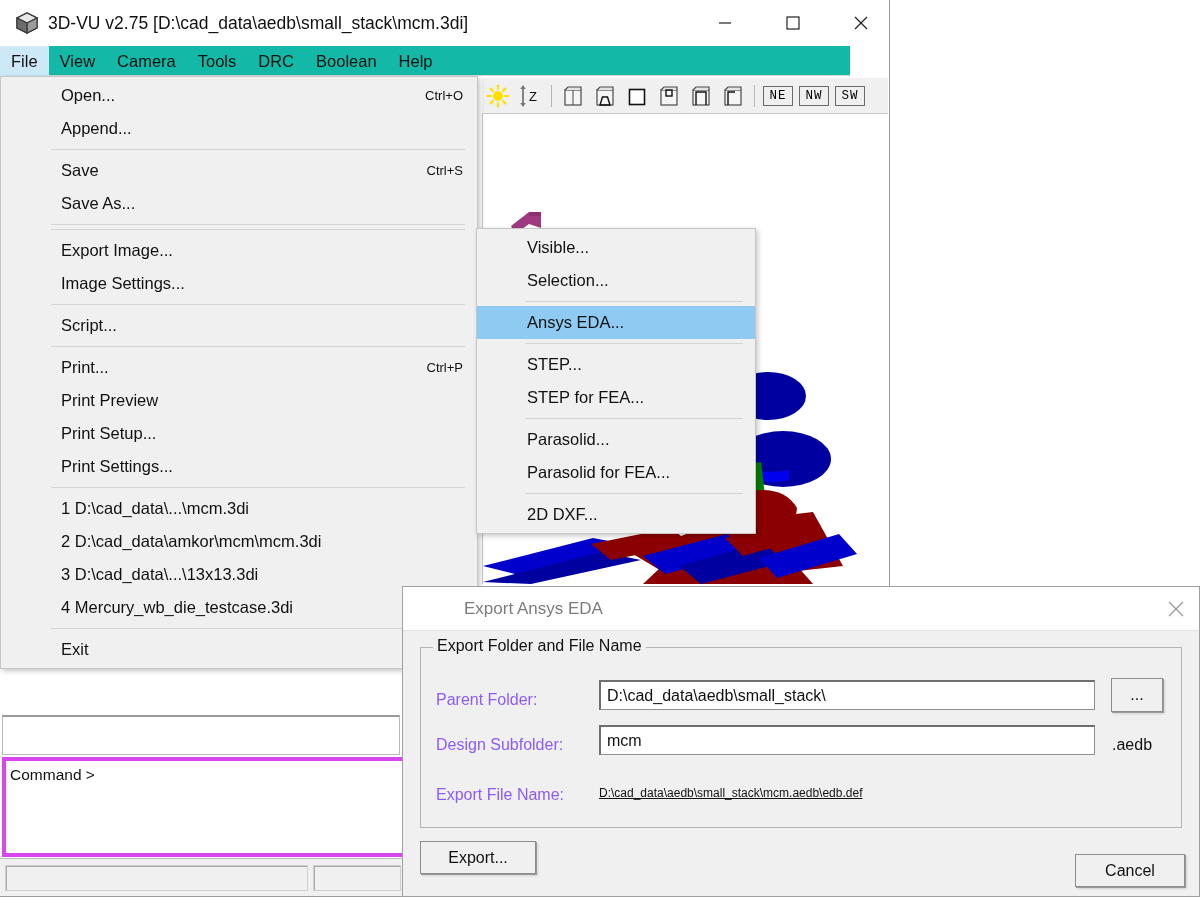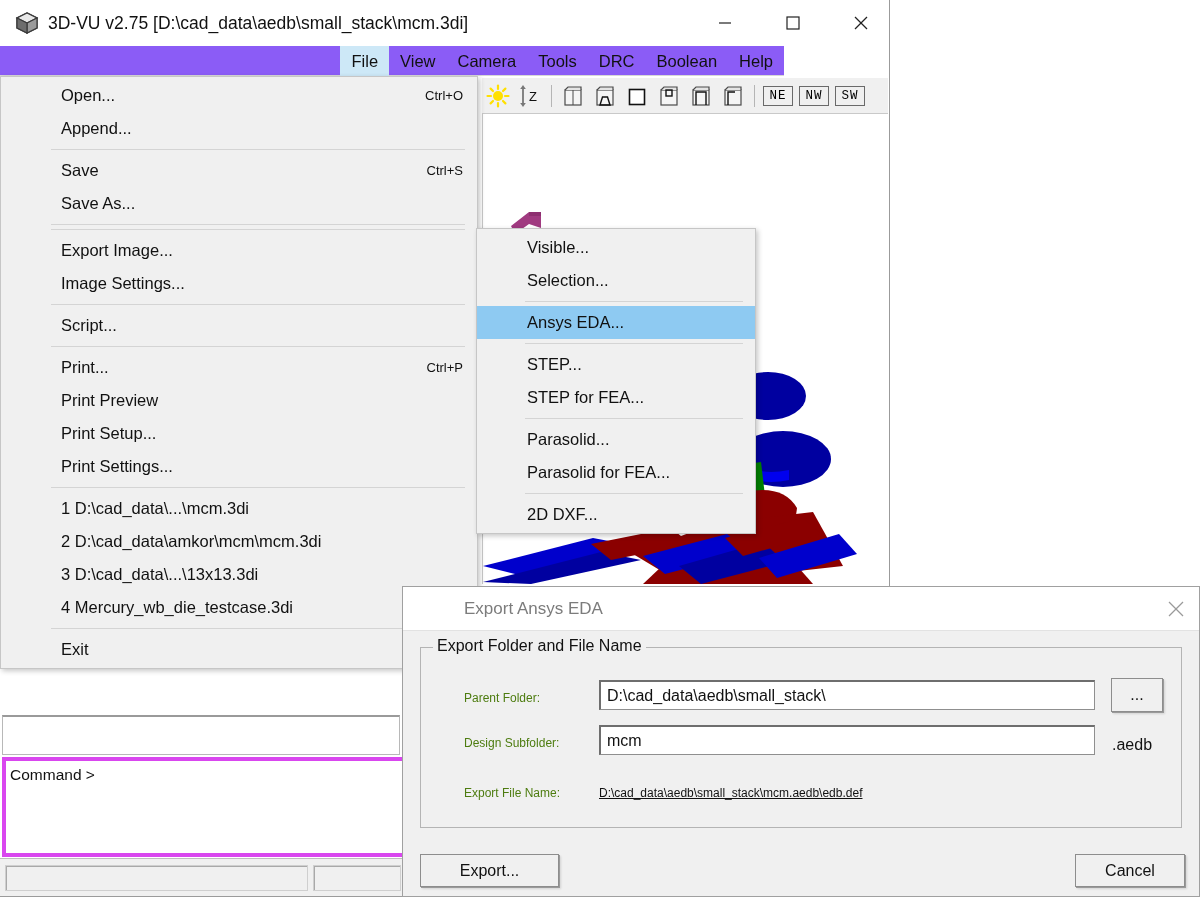--- a/index.html
+++ b/index.html
@@ -47,25 +47,24 @@
     display: flex; align-items: center; justify-content: center;
     background: transparent;
   }
   #btn-minimize { right: 140px; }
   #btn-maximize { right: 72px; }
   #btn-close { right: 4px; }
 
   
   #menu-bar {
     position: absolute; left: 0; top: 46px;
-    width: 784px; height: 30px;
-    background: #8b5cf6;
+    width: 850px; height: 30px;
+    background: #14b8a6;
     display: flex; align-items: stretch;
     border-bottom: 1px solid #d7d7d7;
-    justify-content: flex-end;
   }
   .menu-bar-item {
     display: flex; align-items: center;
     padding: 0 11px;
     font-size: 16.5px; color: #111111;
     height: 30px;
     white-space: nowrap;
   }
   .menu-bar-item.active { background: #cde8f7; }
 
@@ -214,23 +213,22 @@
     border: 1px solid #b4b4b4;
   }
   #group-legend {
     position: absolute; left: 12px; top: -11px;
     background: #f0f0f0;
     padding: 0 4px;
     font-size: 16px; color: #111;
   }
   .dlg-label {
     position: absolute;
-    font-size: 12px; color: #4d7c0f;
+    font-size: 16px; color: #8b5cf6;
     white-space: nowrap;
-    margin-left: 28px;
   }
   .dlg-input {
     position: absolute;
     background: #ffffff;
     border: 1px solid #8f8f8f;
     border-top: 2px solid #6e6e6e;
     border-left: 2px solid #6e6e6e;
     font-size: 16px; color: #111;
     font-family: "Liberation Sans", sans-serif;
     padding: 0 6px;
@@ -537,18 +535,18 @@
 
       <div class="dlg-btn" style="left:708px; top:47px; width:52px; height:34px;">...</div>
 
       <span class="dlg-label" style="left:33px; top:105px;">Design Subfolder:</span>
       <input class="dlg-input" style="left: 196px; top: 94px; width: 496px; height: 30px;" value="mcm">
       <span id="aedb-suffix" style="left:709px; top:105px;">.aedb</span>
 
       <span class="dlg-label" style="left:33px; top:155px;">Export File Name:</span>
       <span id="export-file-name-value" style="left:196px; top:155px;">D:\cad_data\aedb\small_stack\mcm.aedb\edb.def</span>
 
-      <div class="dlg-btn" style="left:17px; top:223px; width:139px; height:33px;">Export...</div>
+      <div class="dlg-btn" style="left:17px; top:210px; width:116px; height:33px;">Export...</div>
       <div class="dlg-btn" style="left:672px; top:223px; width:110px; height:33px;">Cancel</div>
     </div>
   </div>
 
 </div>
 
 </body></html>

